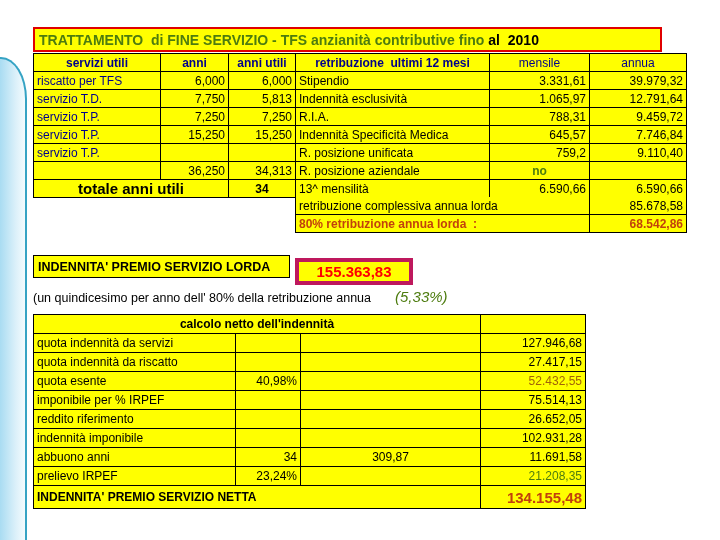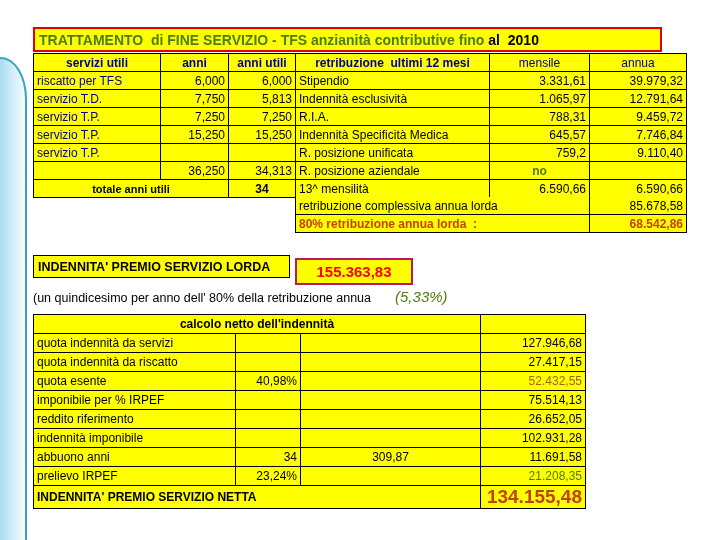--- a/index.html
+++ b/index.html
@@ -31,35 +31,35 @@
 
   .t { position: absolute; display: grid; border-left: 1px solid #000; }
   .bt { border-top: 1px solid #000; }
   .c {
     background: #FFFF00; border-right: 1px solid #000; border-bottom: 1px solid #000;
     display: flex; align-items: center; padding: 0 3px;
     font-size: 12px; white-space: pre; overflow: hidden;
   }
   .ctr { justify-content: center; }
   .rt  { justify-content: flex-end; }
-  .sm  { font-size: 11px; }
-  .big { font-size: 19px; }
+  .sm  { font-size: 15px; }
+  .big { font-size: 15px; }
 
   #tableA { left: 33px; top: 53px; grid-template-columns: 127px 68px 67px 194px 100px 97px; grid-auto-rows: 18px; }
   #tableB { left: 295px; top: 197px; grid-template-columns: 294px 97px; grid-auto-rows: 18px; }
 
   #lordaLabel {
     position: absolute; left: 33px; top: 255px; width: 257px; height: 23px;
     background: #FFFF00; border: 1px solid #000;
     display: flex; align-items: center; padding: 0 4px;
     font-size: 12.5px; font-weight: bold; white-space: pre;
   }
   #lordaValue {
     position: absolute; left: 295px; top: 258px; width: 118px; height: 27px;
-    background: #FFFF00; border: 2px solid #be185d;
+    background: #FFFF00; border: 4px solid #be185d;
     display: flex; align-items: center; justify-content: center;
     font-size: 15px; font-weight: bold; color: #FF0000;
   }
   #note {
     position: absolute; left: 33px; top: 288px; height: 22px;
     display: flex; align-items: baseline; white-space: pre; font-size: 12.5px; gap: 20px;
   }
   #note .pct { font-size: 15px; margin-left: 4px; }
 
   #tableC {

